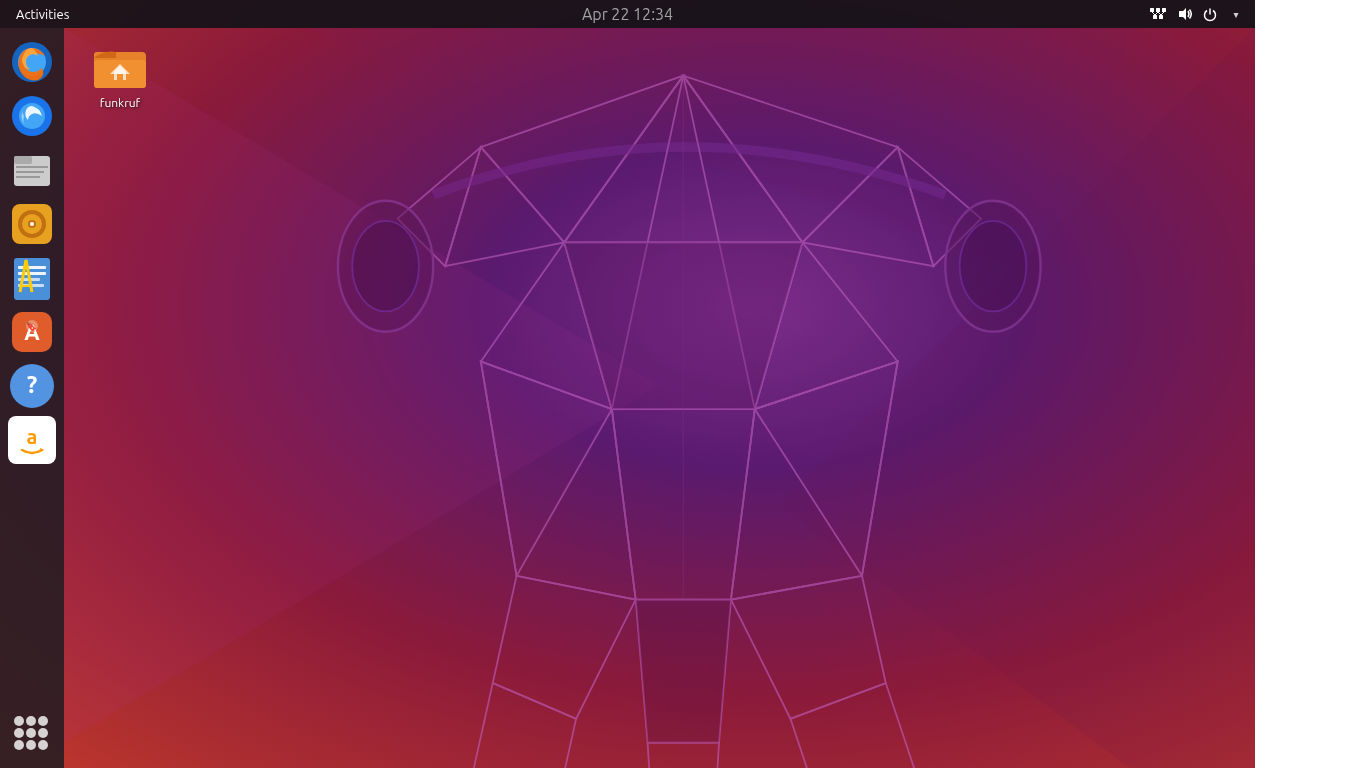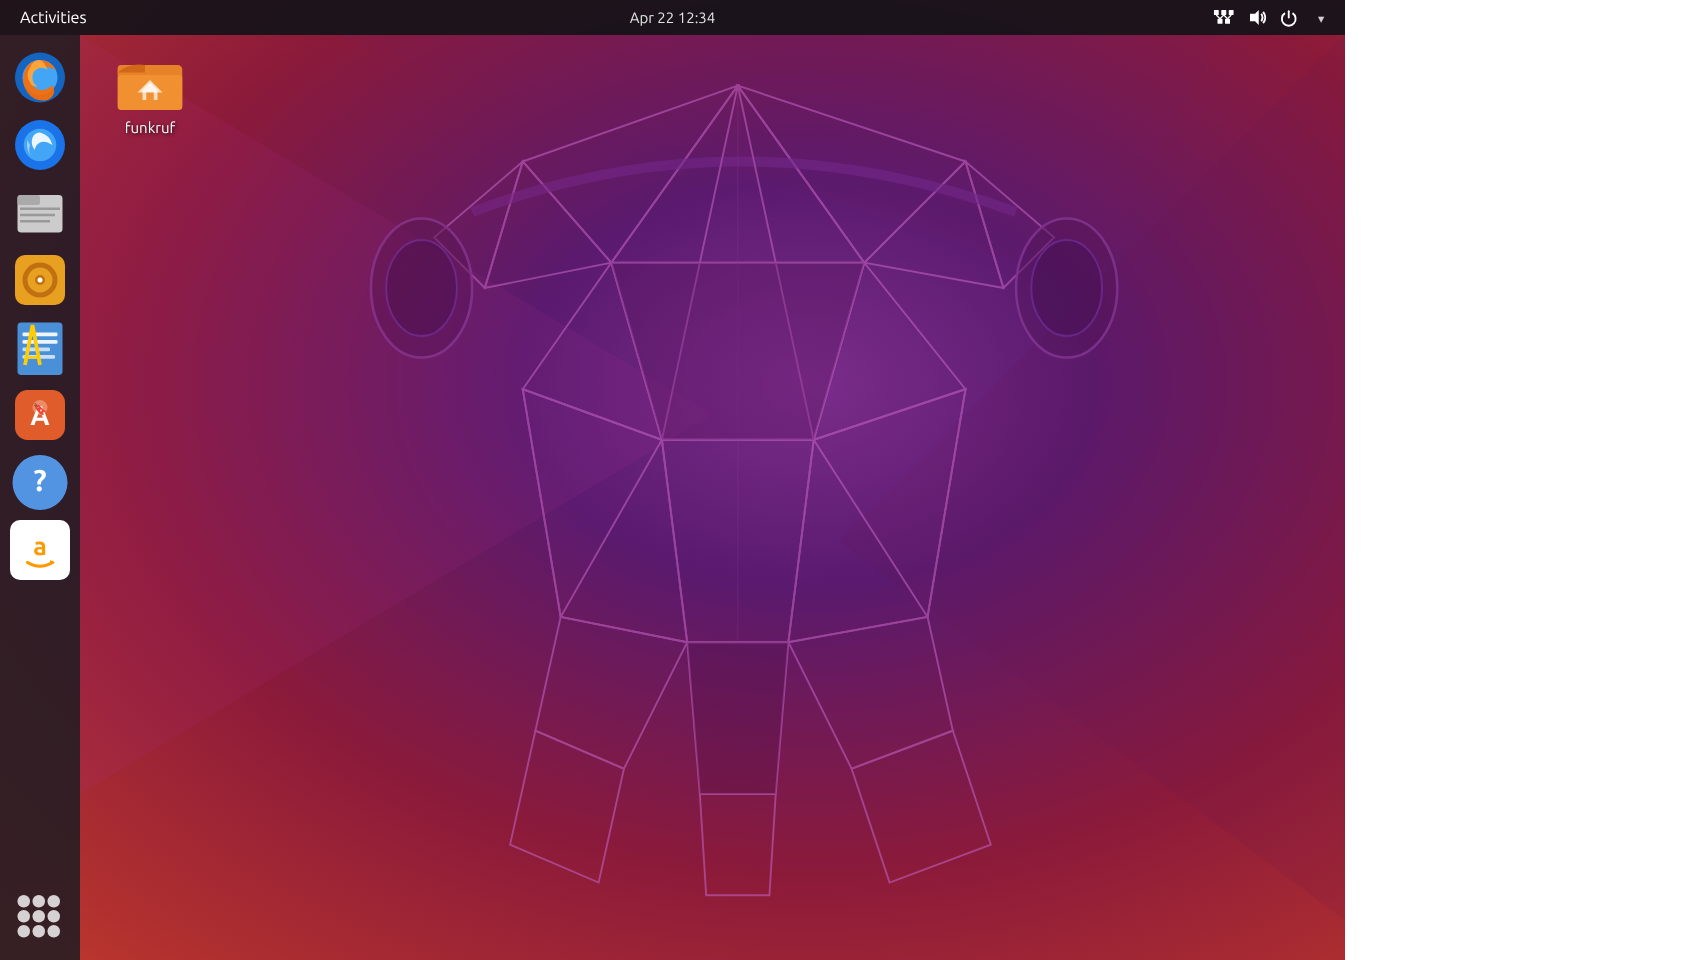--- a/index.html
+++ b/index.html
@@ -6,21 +6,21 @@
     body {
       width: 1360px;
       height: 768px;
       overflow: hidden;
       font-family: 'Ubuntu', sans-serif;
       position: relative;
     }
 
     
     #desktop {
-      width: 1076px;
+      width: 1255px;
       height: 768px;
       position: relative;
       background: radial-gradient(ellipse at 60% 40%, #7b2d8b 0%, #5a1a6e 25%, #8b1a3a 60%, #c0392b 100%);
     }
 
     
     #top-panel {
       position: absolute;
       top: 0; left: 0; right: 0;
       height: 28px;
@@ -41,22 +41,22 @@
       padding: 0 6px;
       height: 100%;
       display: flex;
       align-items: center;
     }
 
     #clock {
       position: absolute;
       left: 50%;
       transform: translateX(-50%);
-      color: #e5e5e5;
-      font-size: 12px;
+      color: #a3a3a3;
+      font-size: 16px;
     }
 
     #system-tray {
       display: flex;
       align-items: center;
       gap: 8px;
     }
 
     .tray-icon {
       width: 18px;

